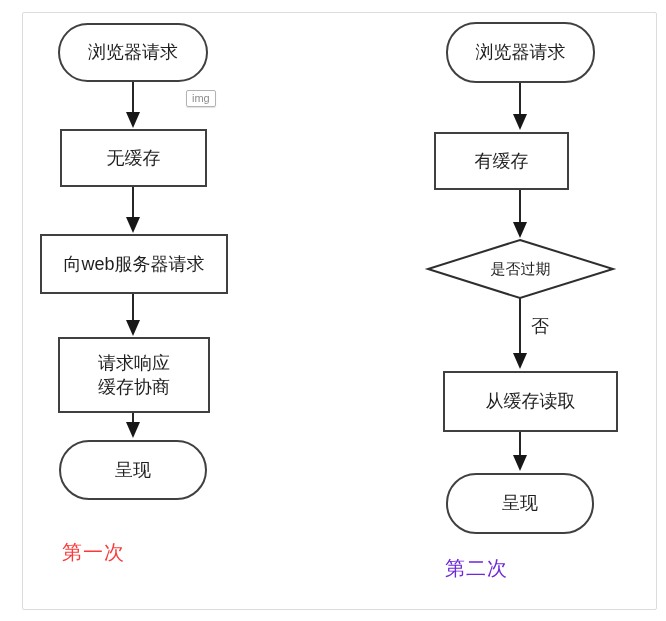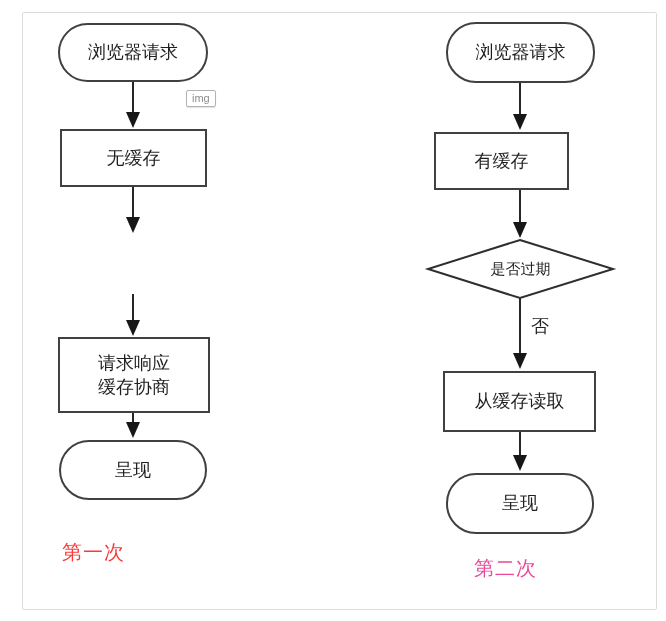--- a/index.html
+++ b/index.html
@@ -36,21 +36,21 @@
   .stadium { border-radius: 30px; }
   
   .l-start   { left: 58px;  top: 23px;  width: 150px; height: 59px; }
   .l-nocache { left: 60px;  top: 129px; width: 147px; height: 58px; }
   .l-toweb   { left: 40px;  top: 234px; width: 188px; height: 60px; }
   .l-resp    { left: 58px;  top: 337px; width: 152px; height: 76px; }
   .l-render  { left: 59px;  top: 440px; width: 148px; height: 60px; }
   
   .r-start   { left: 446px; top: 22px;  width: 149px; height: 61px; }
   .r-cache   { left: 434px; top: 132px; width: 135px; height: 58px; }
-  .r-read    { left: 443px; top: 371px; width: 153px; height: 61px; }
+  .r-read    { left: 443px; top: 371px; width: 175px; height: 61px; }
   .r-render  { left: 446px; top: 473px; width: 148px; height: 61px; }
 
   .diamond-label {
     position: absolute;
     left: 427px; top: 239px;
     width: 187px; height: 60px;
     display: flex; align-items: center; justify-content: center;
     font-size: 15px; color: #1f1f1f;
     z-index: 3;
   }
@@ -137,35 +137,36 @@
 
     <polygon class="shape" points="520,240 613,269 520,298 428,269"></polygon>
   </svg>
 
   <div class="node stadium l-start">浏览器请求</div>
 
   <div class="img-badge">img</div>
 
   <div class="node l-nocache">无缓存</div>
 
+  <div class="node l-toweb">向web服务器请求</div>
 
   <div class="node l-resp">请求响应
 缓存协商</div>
 
   <div class="node stadium l-render">呈现</div>
 
   <div class="caption caption-1" style="color: rgb(250, 58, 58);">第一次</div>
 
   <div class="node stadium r-start">浏览器请求</div>
 
   <div class="node r-cache">有缓存</div>
 
   <div class="diamond-label">是否过期</div>
 
   <div class="edge-label">否</div>
 
   <div class="node r-read">从缓存读取</div>
 
   <div class="node stadium r-render">呈现</div>
 
-  <div class="caption caption-2" style="color: #ec4899; margin-left: 29px;">第二次</div>
+  <div class="caption caption-2" style="color: #6d28d9;">第二次</div>
 
 </div>
 
 </body></html>

